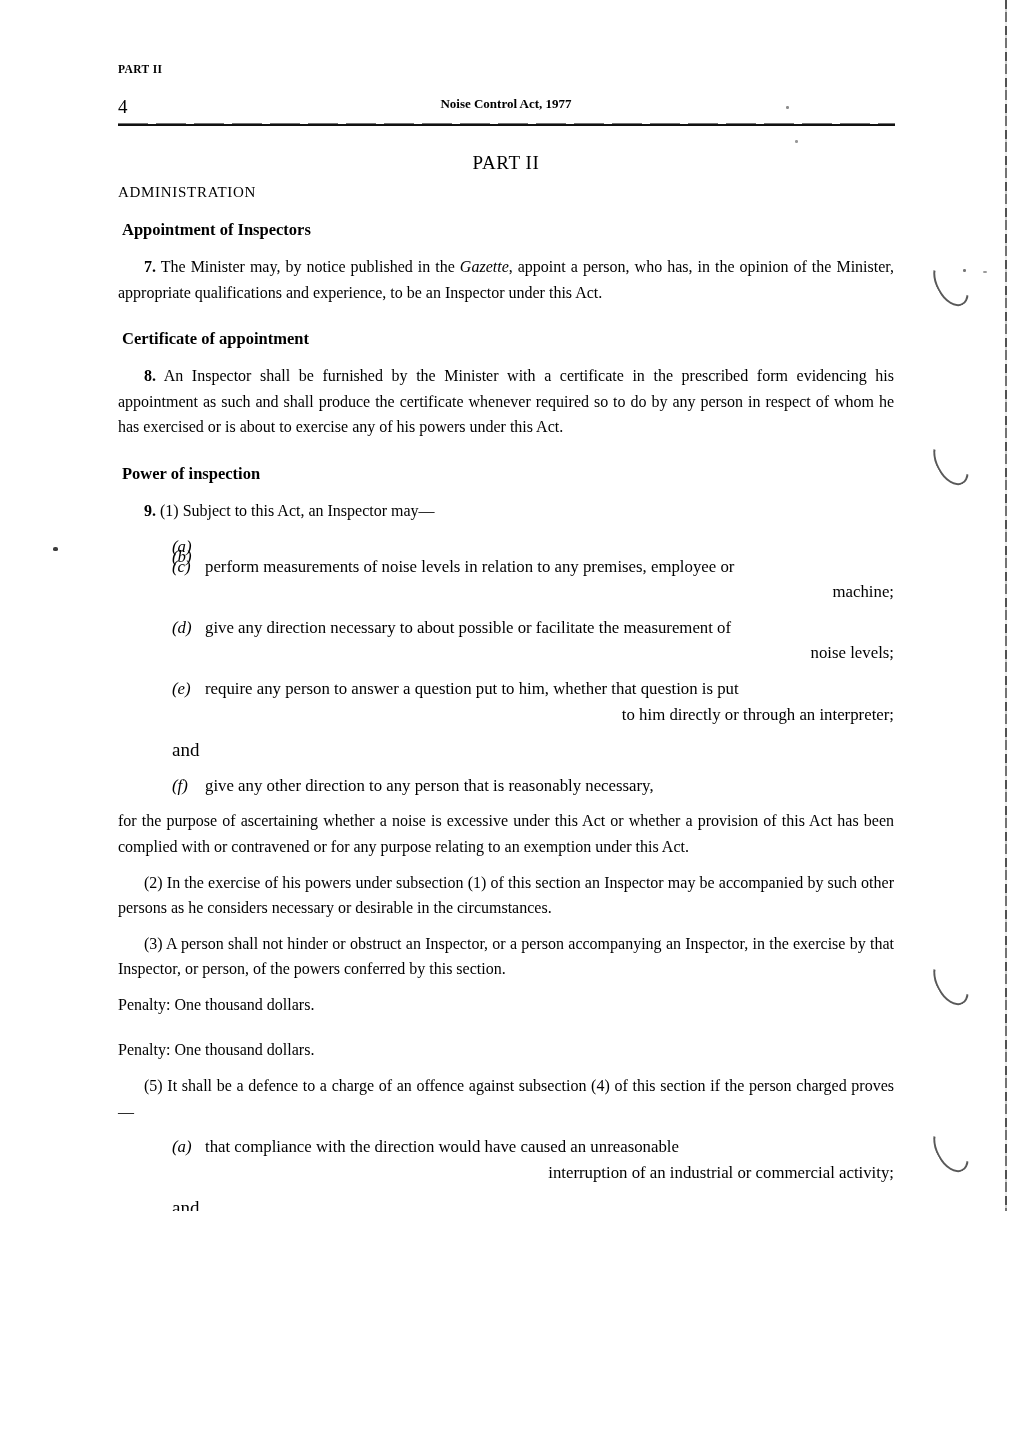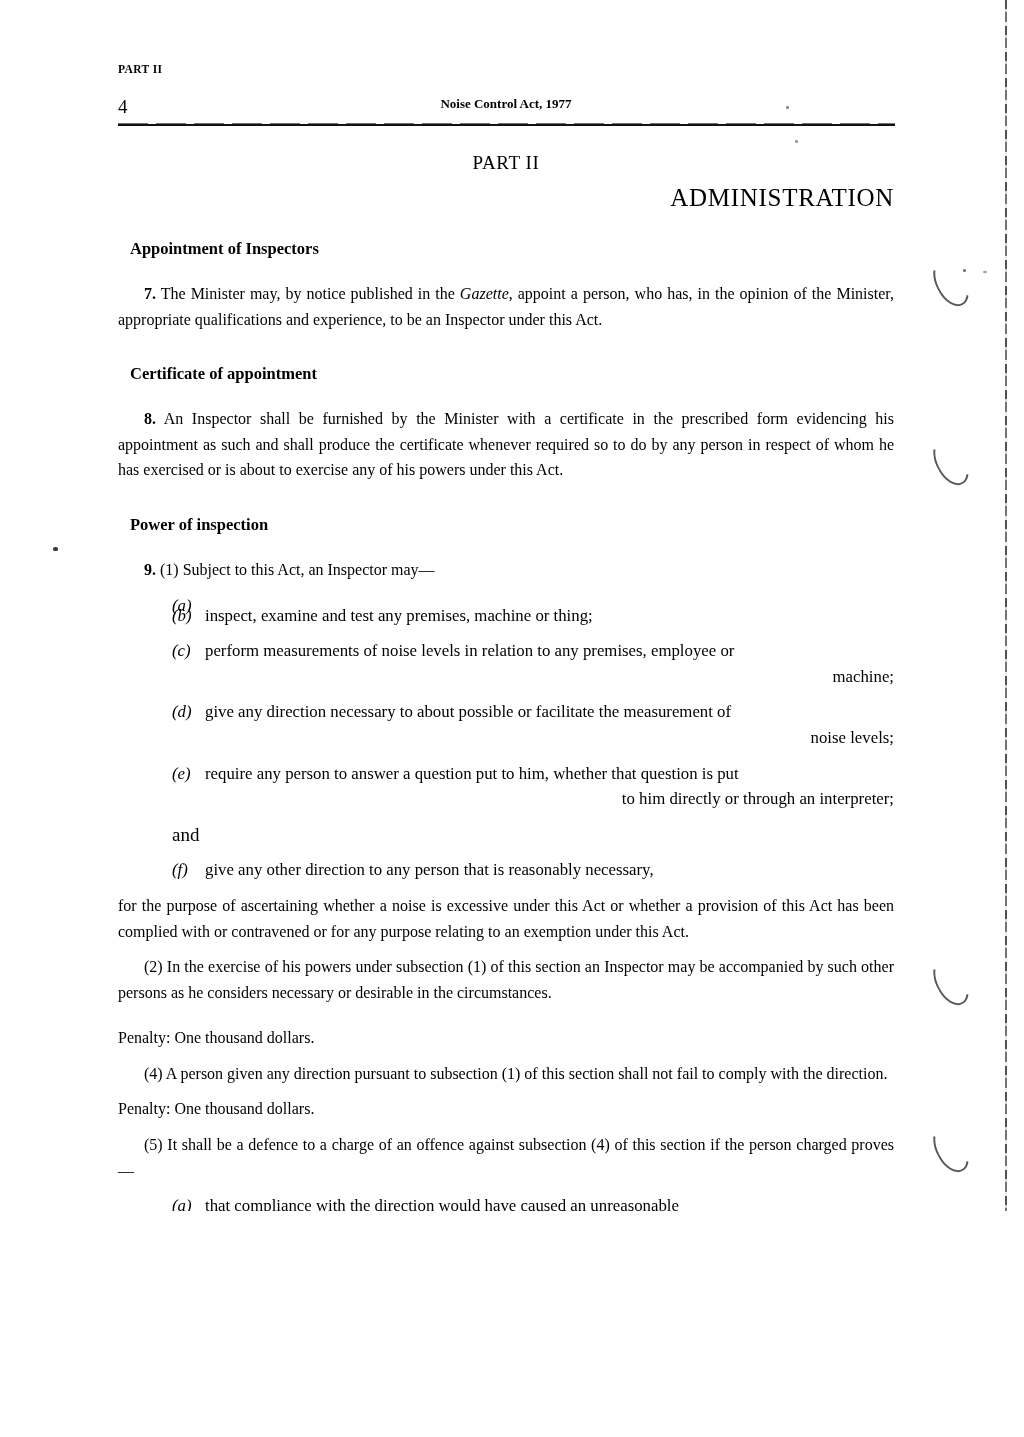--- a/index.html
+++ b/index.html
@@ -82,30 +82,30 @@
       rgba(0,0,0,0) 30px, rgba(0,0,0,0) 38px);
   }
   
   .part-heading {
     text-align: center;
     font-size: 19px;
     letter-spacing: .6px;
     margin: 0;
   }
   .part-sub {
-    text-align: right;
-    font-size: 25px;
+    text-align: left;
+    font-size: 15px;
     letter-spacing: .7px;
     margin: 0;
   }
   
   .sec-heading {
     font-size: 16.5px;
     font-weight: bold;
-    margin: 12px;
+    margin: 4px;
   }
   
   p.body {
     font-size: 16px;
     line-height: 25.6px;
     margin: 0;
     text-align: justify;
     text-justify: inter-word;
   }
   p.indent { text-indent: 26px; }
@@ -193,21 +193,21 @@
     <div class="gap-lg"></div>
 
     <div class="sec-heading">Power of inspection</div>
     <div class="gap-sm"></div>
     <p class="body indent"><span class="runin">9.</span> <span>(1)</span><span>  Subject to this Act, an Inspector may—</span></p>
 
     <div class="gap-sm"></div>
     <div class="lettered nohang"><span class="marker">(a)</span></div>
 
     <div class="gap-sm"></div>
-    <div class="lettered nohang"><span class="marker">(b)</span><span>inspect, examine and test any premises, machine or thing;</span></div>
+    <div class="lettered nohang"><span class="marker">(b)</span></div>
 
     <div class="gap-sm"></div>
     <div class="lettered"><span class="marker">(c)</span><span>perform measurements of noise levels in relation to any premises, employee or</span><span class="runover">machine;</span></div>
 
     <div class="gap-sm"></div>
     <div class="lettered"><span class="marker">(d)</span><span>give any direction necessary to about possible or facilitate the measurement of</span><span class="runover">noise levels;</span></div>
 
     <div class="gap-sm"></div>
     <div class="lettered"><span class="marker">(e)</span><span>require any person to answer a question put to him, whether that question is put</span><span class="runover">to him directly or through an interpreter;</span></div>
 
@@ -217,26 +217,26 @@
     <div class="gap-sm"></div>
     <div class="lettered nohang"><span class="marker">(f)</span><span>give any other direction to any person that is reasonably necessary,</span></div>
 
     <div class="gap-sm"></div>
     <p class="body">for the purpose of ascertaining whether a noise is excessive under this Act or whether a provision of this Act has been complied with or contravened or for any purpose relating to an exemption under this Act.</p>
 
     <div class="gap-sm"></div>
     <p class="body indent"><span>(2)</span><span>  In the exercise of his powers under subsection (1) of this section an Inspector may be accompanied by such other persons as he considers necessary or desirable in the circumstances.</span></p>
 
     <div class="gap-sm"></div>
+    <p class="body indent"><span>(3)</span><span>  A person shall not hinder or obstruct an Inspector, or a person accompanying an Inspector, in the exercise by that Inspector, or person, of the powers conferred by this section.</span></p>
 
     <div class="gap-sm"></div>
     <p class="body">Penalty: One thousand dollars.</p>
 
     <div class="gap-sm"></div>
-    <p class="body indent"><span>(4)</span><span>  A person given any direction pursuant to subsection (1) of this section shall not fail to comply with the direction.</span></p>
 
     <div class="gap-sm"></div>
     <p class="body">Penalty: One thousand dollars.</p>
 
     <div class="gap-sm"></div>
     <p class="body indent"><span>(5)</span><span>  It shall be a defence to a charge of an offence against subsection (4) of this section if the person charged proves—</span></p>
 
     <div class="gap-sm"></div>
     <div class="lettered"><span class="marker">(a)</span><span>that compliance with the direction would have caused an unreasonable</span><span class="runover">interruption of an industrial or commercial activity;</span></div>
 

